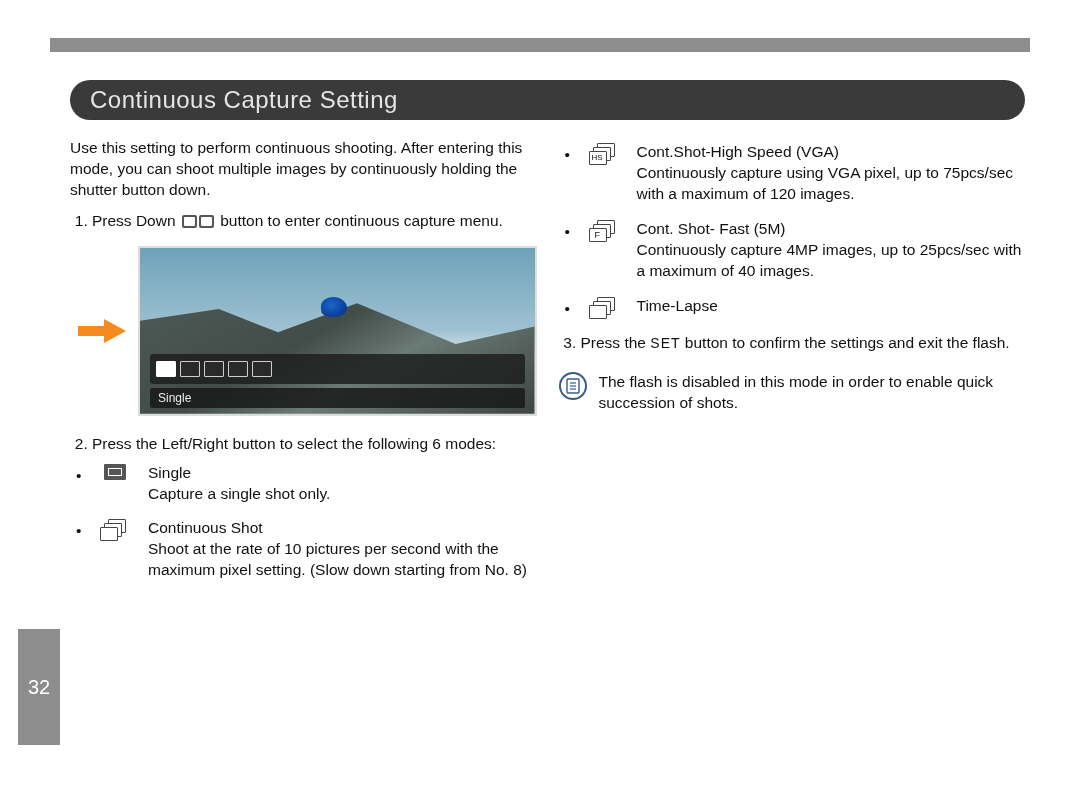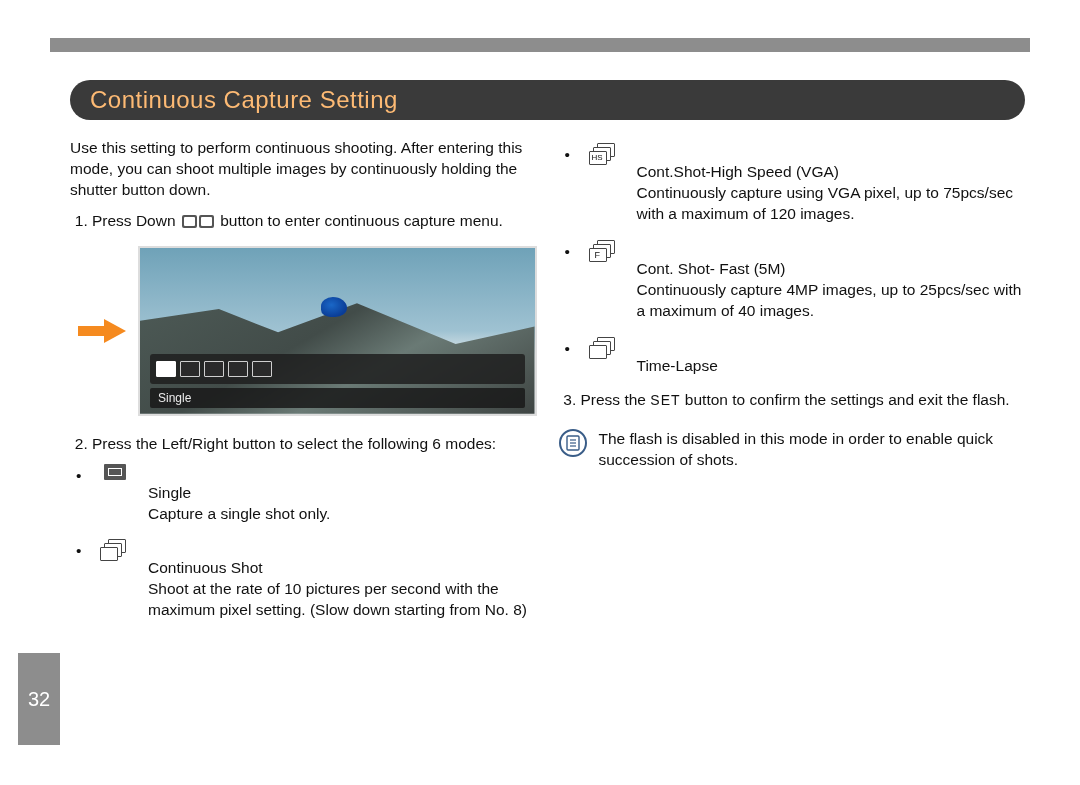--- a/index.html
+++ b/index.html
@@ -19,38 +19,38 @@
     left: 50px;
     right: 50px;
     height: 14px;
     background: #8d8d8d;
   }
   .page-number {
     position: absolute;
     left: 18px;
     bottom: 40px;
     width: 42px;
-    height: 92px;
+    height: 116px;
     background: #8d8d8d;
     color: #fff;
     display: flex;
     align-items: center;
     justify-content: center;
     font-size: 20px;
   }
   .content {
     position: absolute;
     left: 70px;
     right: 55px;
     top: 80px;
     bottom: 20px;
   }
   .section-title {
     background: #3a3a3a;
-    color: #fdba74;
+    color: #e5e5e5;
     font-size: 24px;
     padding: 6px 20px;
     border-radius: 20px;
     margin: 0 0 18px 0;
     font-weight: 400;
     letter-spacing: .5px;
   }
   .columns {
     display: flex;
     gap: 22px;
@@ -105,21 +105,21 @@
   .preview .label {
     position:absolute; left:10px; right:10px; bottom:6px; height:20px;
     background: rgba(25,25,25,.85); color:#eaeaea; font-size:12px;
     display:flex; align-items:center; padding:0 8px; border-radius:2px;
   }
   .modes { list-style:none; padding-left:6px; margin:4px 0; }
   .modes > li { display:flex; gap:14px; align-items:flex-start; margin-bottom:14px; }
   .modes .dot { width:6px; flex:none; padding-top:3px; }
   .modes .ic { width:38px; flex:none; display:flex; align-items:flex-start; justify-content:center; padding-top:1px; }
   .modes .txt { flex:1; }
-  .mode-title { display:block;margin-top:20px; }
+  .mode-title { display:block; }
   .note-row { display:flex; gap:12px; align-items:flex-start; margin-top:18px; }
   .note-row .ic { width:32px; }
   .set-txt { font-family: inherit; font-size:14px; letter-spacing:1px; }
 
   
   .i-single { width:22px; height:16px; border:2px solid #555; background:#555; border-radius:1px; position:relative; }
   .i-single::after { content:""; position:absolute; inset:2px; border:1px solid #fff; }
   .i-multi { position:relative; width:30px; height:22px; }
   .i-multi span { position:absolute; width:18px; height:14px; border:1.6px solid #444; border-radius:1px; background:#fff; }
   .i-multi span:nth-child(1){ left:8px; top:0; }

